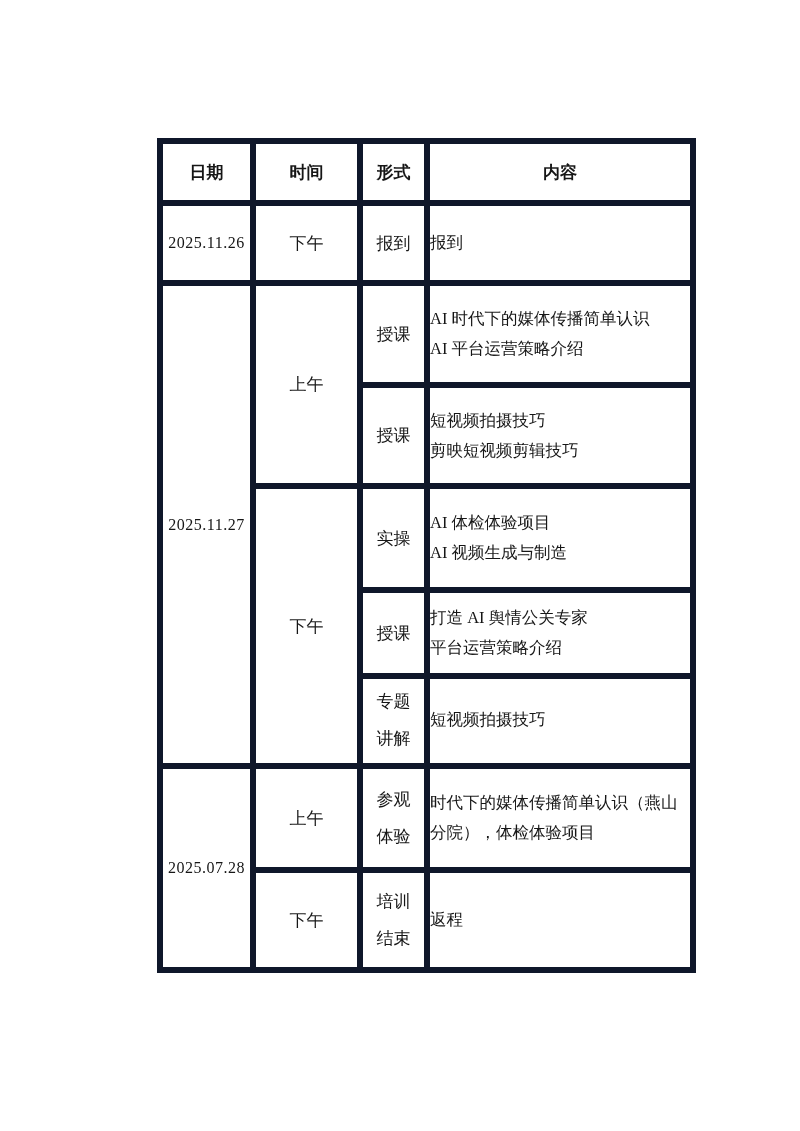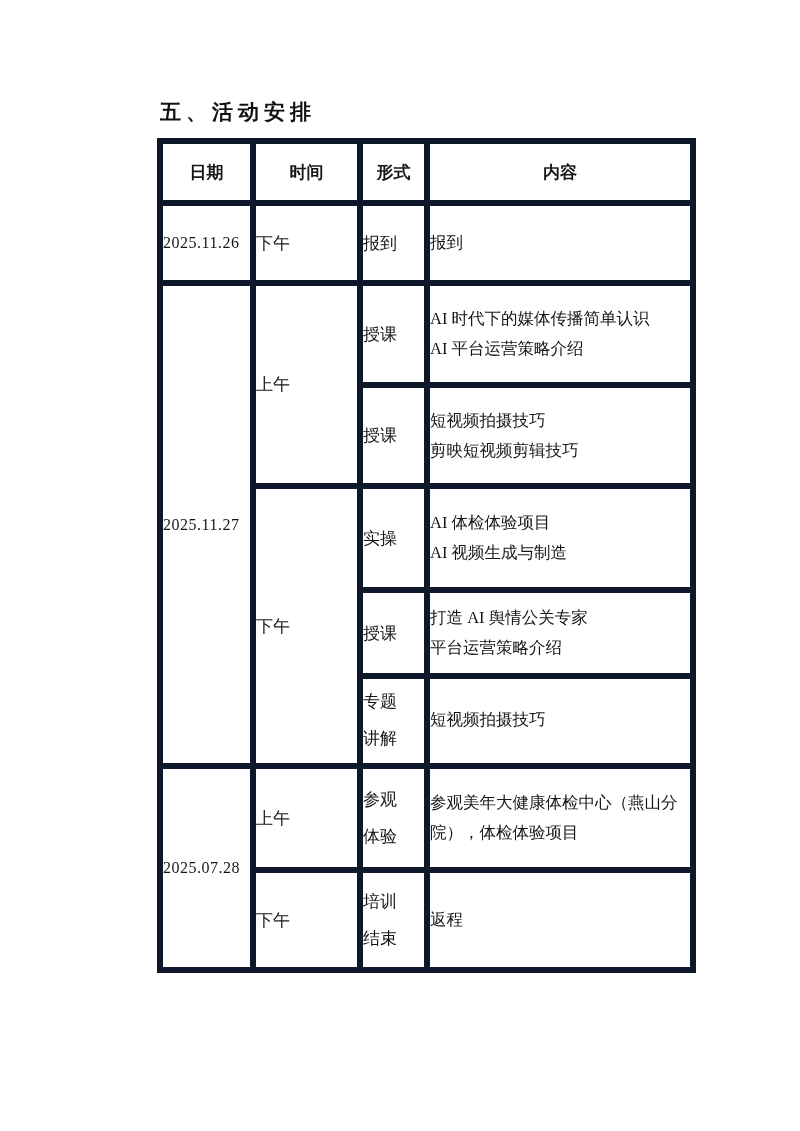--- a/index.html
+++ b/index.html
@@ -41,21 +41,21 @@
     border: 6px solid #0f172a;
     vertical-align: middle;
     padding: 0;
     overflow: hidden;
   }
   table.schedule th {
     font-weight: 700;
     text-align: center;
   }
   td.c-date, td.c-time, td.c-fmt {
-    text-align: left;
+    text-align: center;
     margin-top: 24px;
   }
   td.c-date {
     font-size: 16px;
     letter-spacing: 0.5px;
   }
   td.c-content {
     text-align: left;
     padding: 6px 2px 6px 11px;
     font-size: 16.5px;
@@ -70,21 +70,20 @@
   tr.h-r5  { height: 86px; }
   tr.h-r6  { height: 90px; font-family: Liberation Mono, monospace; }
   tr.h-r7  { height: 104px; }
   tr.h-r8  { height: 100px; }
 </style>
 </head>
 <body>
 
 <div class="page">
 
-  <div class="doc-title">五、活动安排</div>
 
   <table class="schedule">
     <colgroup>
       <col style="width:93px">
       <col style="width:107px">
       <col style="width:67px">
       <col style="width:266px">
     </colgroup>
 
     <tbody>
@@ -160,21 +159,21 @@
     </tr>
 
     <tr class="h-r7">
       <td class="c-date" rowspan="2">2025.07.28</td>
       <td class="c-time">上午</td>
       <td class="c-fmt">
         <div class="fmt-line">参观</div>
         <div class="fmt-line">体验</div>
       </td>
       <td class="c-content">
-        <div class="content-line">参观美年大健康体检中心（燕山分院），体检体验项目</div>
+        <div class="content-line">时代下的媒体传播简单认识（燕山分院），体检体验项目</div>
       </td>
     </tr>
 
     <tr class="h-r8">
       <td class="c-time">下午</td>
       <td class="c-fmt">
         <div class="fmt-line">培训</div>
         <div class="fmt-line">结束</div>
       </td>
       <td class="c-content">

